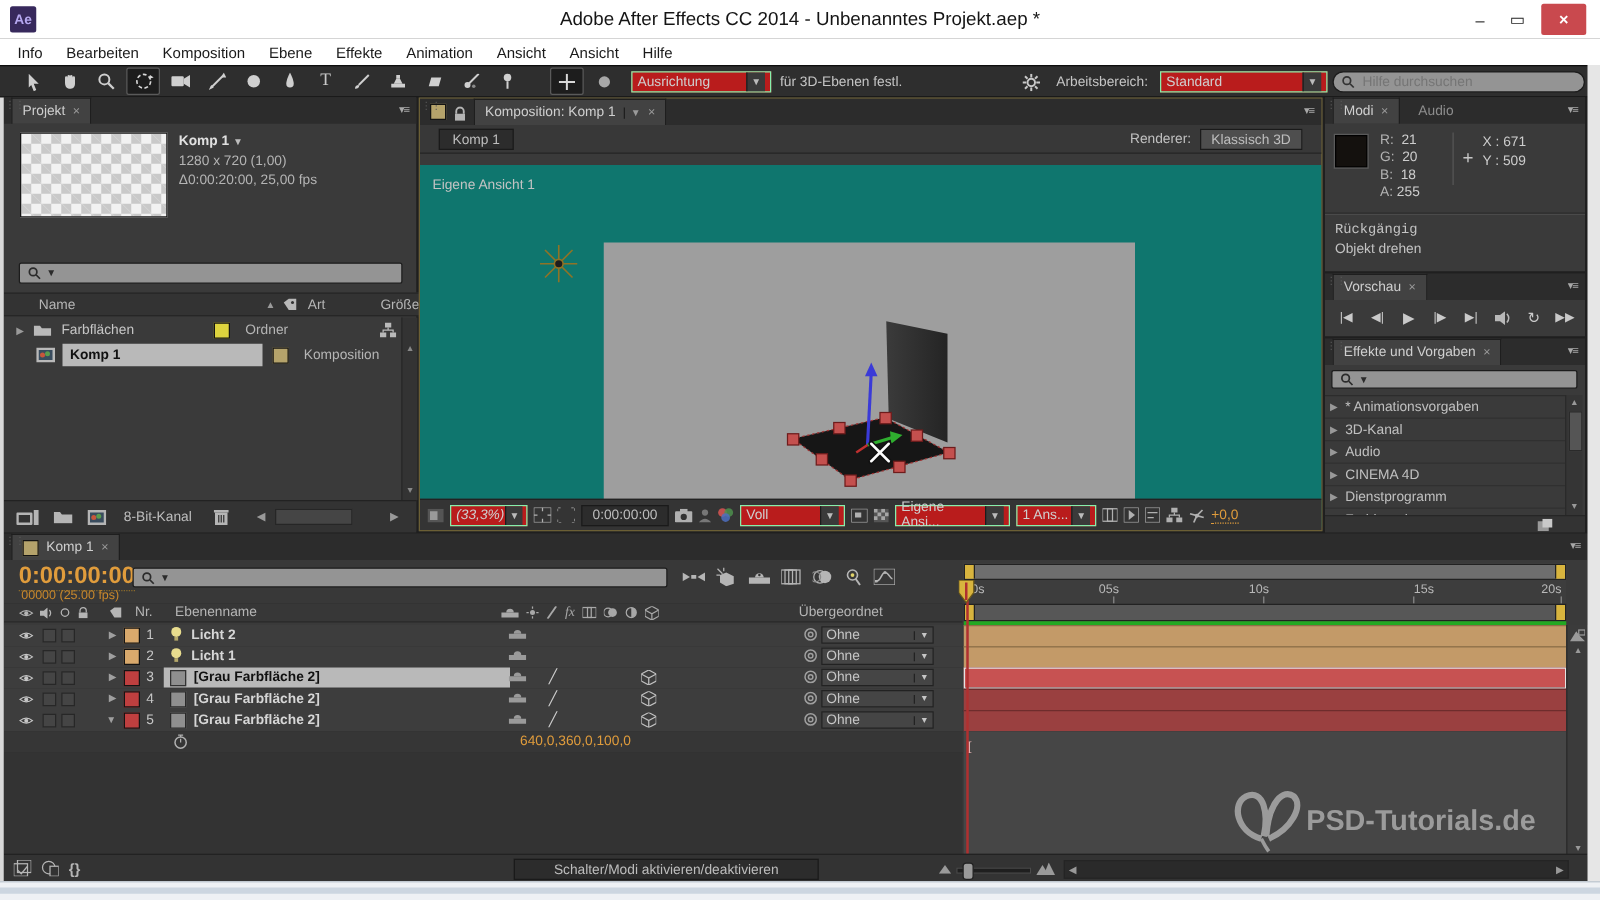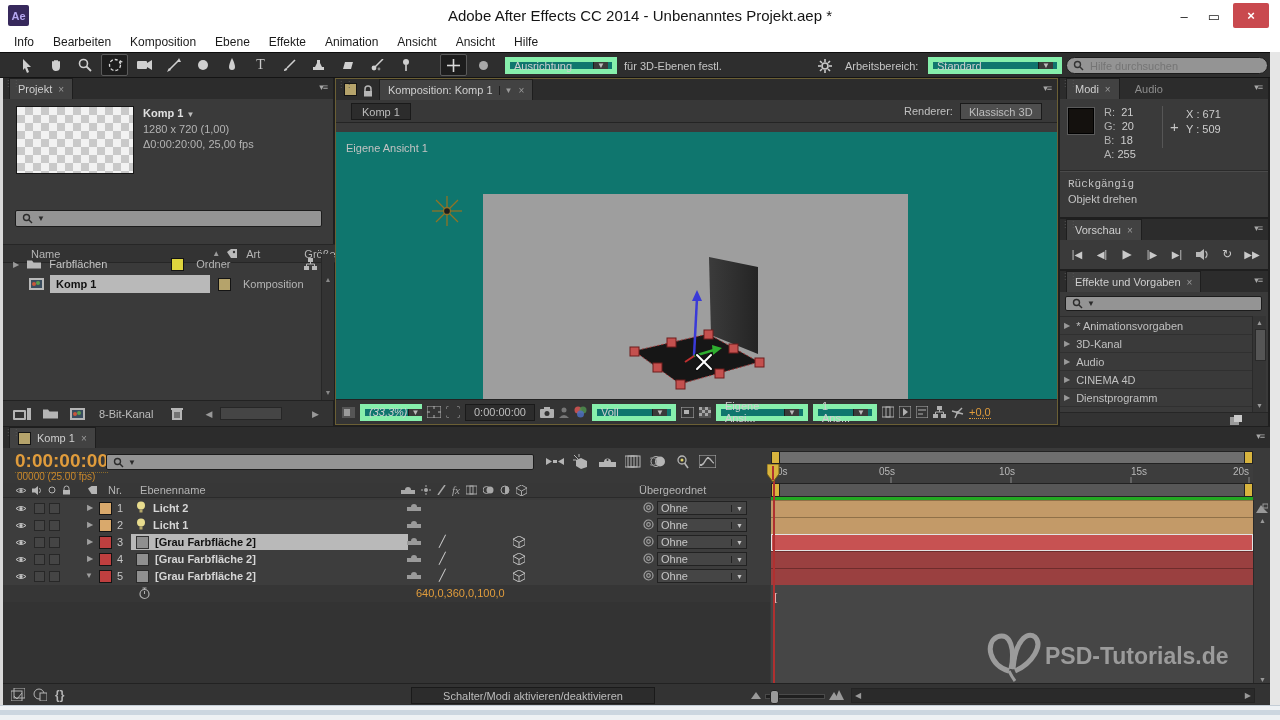--- a/index.html
+++ b/index.html
@@ -14,21 +14,21 @@
           border-radius:2px;font-size:11px;font-weight:bold;display:flex;align-items:center;justify-content:center;}
   #wintitle{left:0;top:0;width:1280px;height:31px;display:flex;align-items:center;justify-content:center;font-size:15px;}
   .winbtn{top:8px;height:16px;color:#222;font-size:13px;display:flex;align-items:center;justify-content:center;}
   #btn-close{left:1233px;top:3px;width:36px;height:25px;background:#c9494e;border-radius:2px;color:#fff;font-weight:bold;font-size:13px;}
   #menubar{left:0;top:31px;width:1280px;height:21px;background:#ffffff;color:#1a1a1a;font-size:12px;display:flex;align-items:center;gap:19px;padding-left:14px;box-sizing:border-box;}
   #menubar span{cursor:default;}
   
   #toolbar{left:0;top:52px;width:1280px;height:26px;background:#2e2e2e;border-top:1px solid #0e0e0e;border-bottom:1px solid #141414;box-sizing:border-box;}
   .tool{width:25px;height:20px;display:flex;align-items:center;justify-content:center;color:#c9c9c9;}
   .tool.sel{background:#1d1d1d;border:1px solid #5a5a5a;border-radius:2px;}
-  .ddl{background:#0f766e;border:5px solid #86efac;height:17px;display:flex;align-items:center;color:#cfcfcf;font-size:11px;padding:0 4px;box-sizing:border-box;}
+  .ddl{background:#b91c1c;border:1px solid #86efac;height:17px;display:flex;align-items:center;color:#cfcfcf;font-size:11px;padding:0 4px;box-sizing:border-box;}
   .ddl .arr{margin-left:auto;background:#3a3a3a;border-left:1px solid #1c1c1c;height:100%;display:flex;align-items:center;padding:0 3px;font-size:8px;color:#bbb;}
   .searchfield{background:#949494;border:1px solid #1c1c1c;border-radius:9px;height:17px;display:flex;align-items:center;padding:0 6px;gap:4px;box-sizing:border-box;}
   .searchfield input{background:transparent;border:none;outline:none;font-size:11px;color:#222;width:100%;font-family:inherit;}
   
   .panel{background:#3a3a3a;}
   .tabs{height:21px;background:#2c2c2c;display:flex;align-items:flex-end;position:relative;}
   .tab{height:20px;padding:0 8px;display:flex;align-items:center;gap:6px;font-size:11px;color:#cfcfcf;background:#424242;border:1px solid #1e1e1e;border-bottom:none;margin-left:6px;}
   .tab.inactive{background:transparent;border-color:transparent;color:#8d8d8d;}
   .tab .x{color:#9a9a9a;font-size:10px;}
   .pmenu{position:absolute;right:6px;top:4px;color:#a8a8a8;font-size:9px;letter-spacing:-1px;}
@@ -229,21 +229,21 @@
       <span>
           <svg width="11" height="11">
             <circle cx="4.5" cy="4.5" r="3" fill="none" stroke="#2b2b2b" stroke-width="1.4"></circle>
             <line x1="7" y1="7" x2="10" y2="10" stroke="#2b2b2b" stroke-width="1.4"></line>
           </svg>
         </span>
       <span style="font-size:8px;color:#2b2b2b;">▼</span>
       <input style="">
     </div>
 
-    <div class="abs colhdr flex" style="left:0;top:166px;width:352px;height:17px;">
+    <div class="abs colhdr flex" style="left:0;top:156px;width:352px;height:17px;">
       <span style="margin-left:28px;">Name</span>
       <span style="margin-left:152px;font-size:8px;color:#9a9a9a;">▲</span>
       <span style="margin-left:6px;">
           <svg width="12" height="11">
             <path d="M1 4 L5 1 h6 v9 H5z" fill="#b9b9b9"></path>
             <circle cx="8" cy="4" r="1.2" fill="#333"></circle>
           </svg>
         </span>
       <span style="margin-left:8px;">Art</span>
       <span style="margin-left:44px;">Größe</span>

